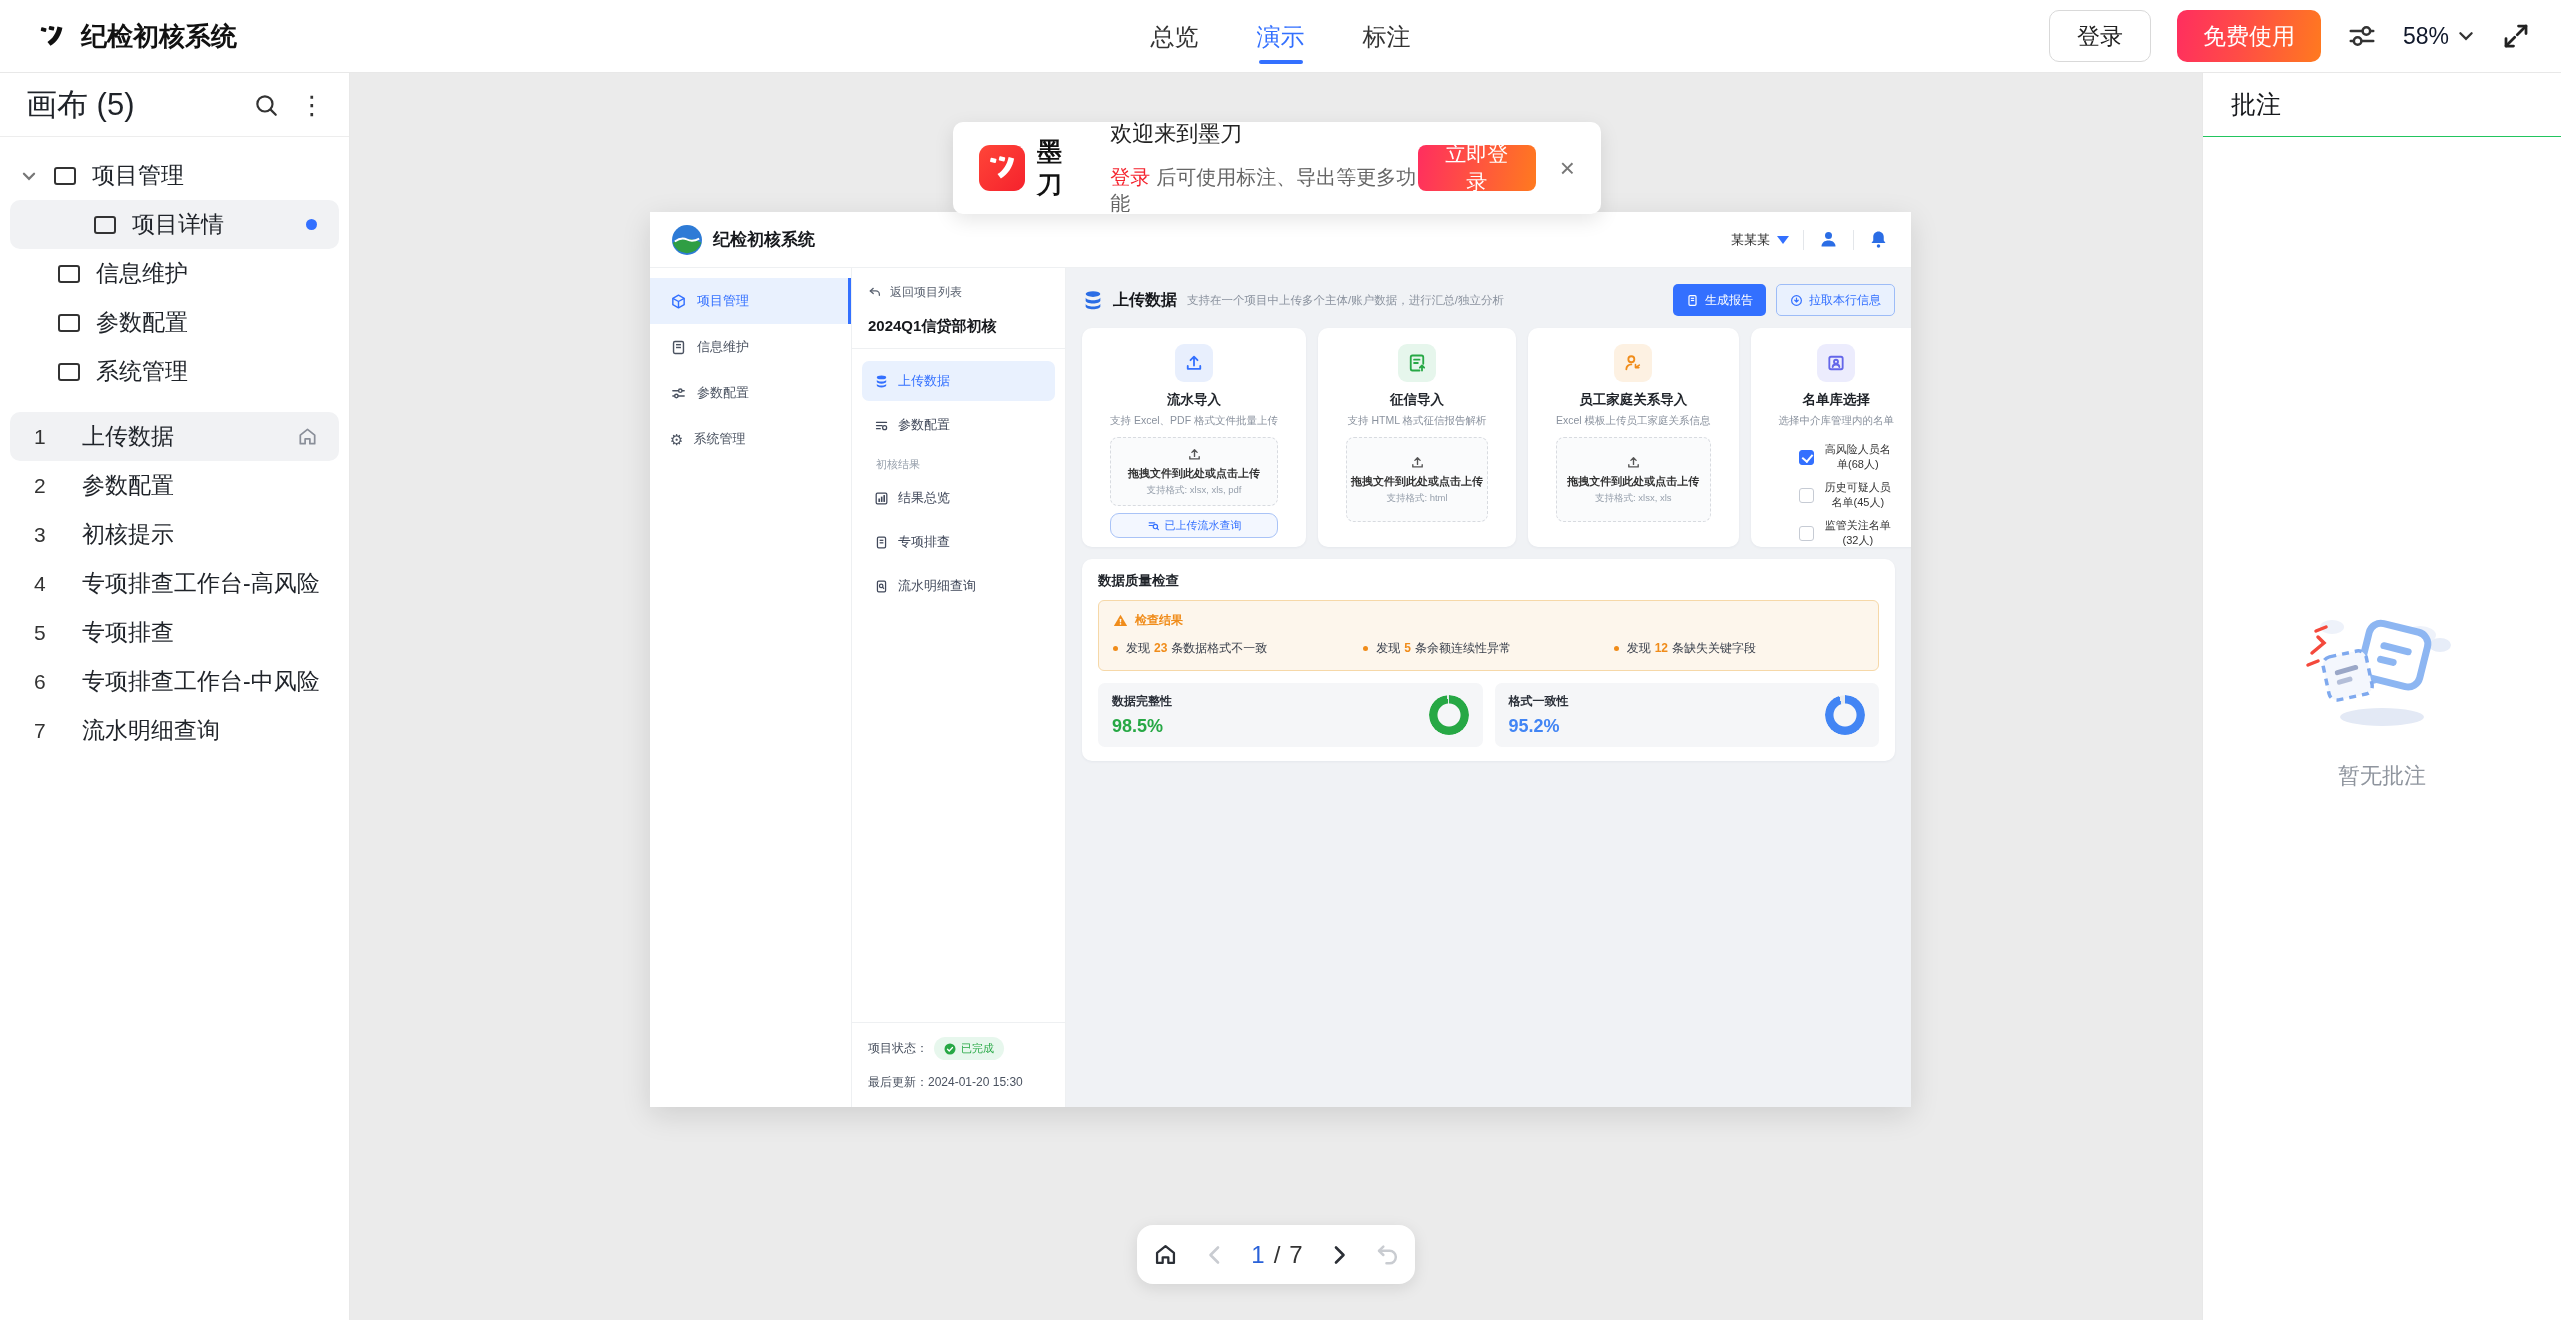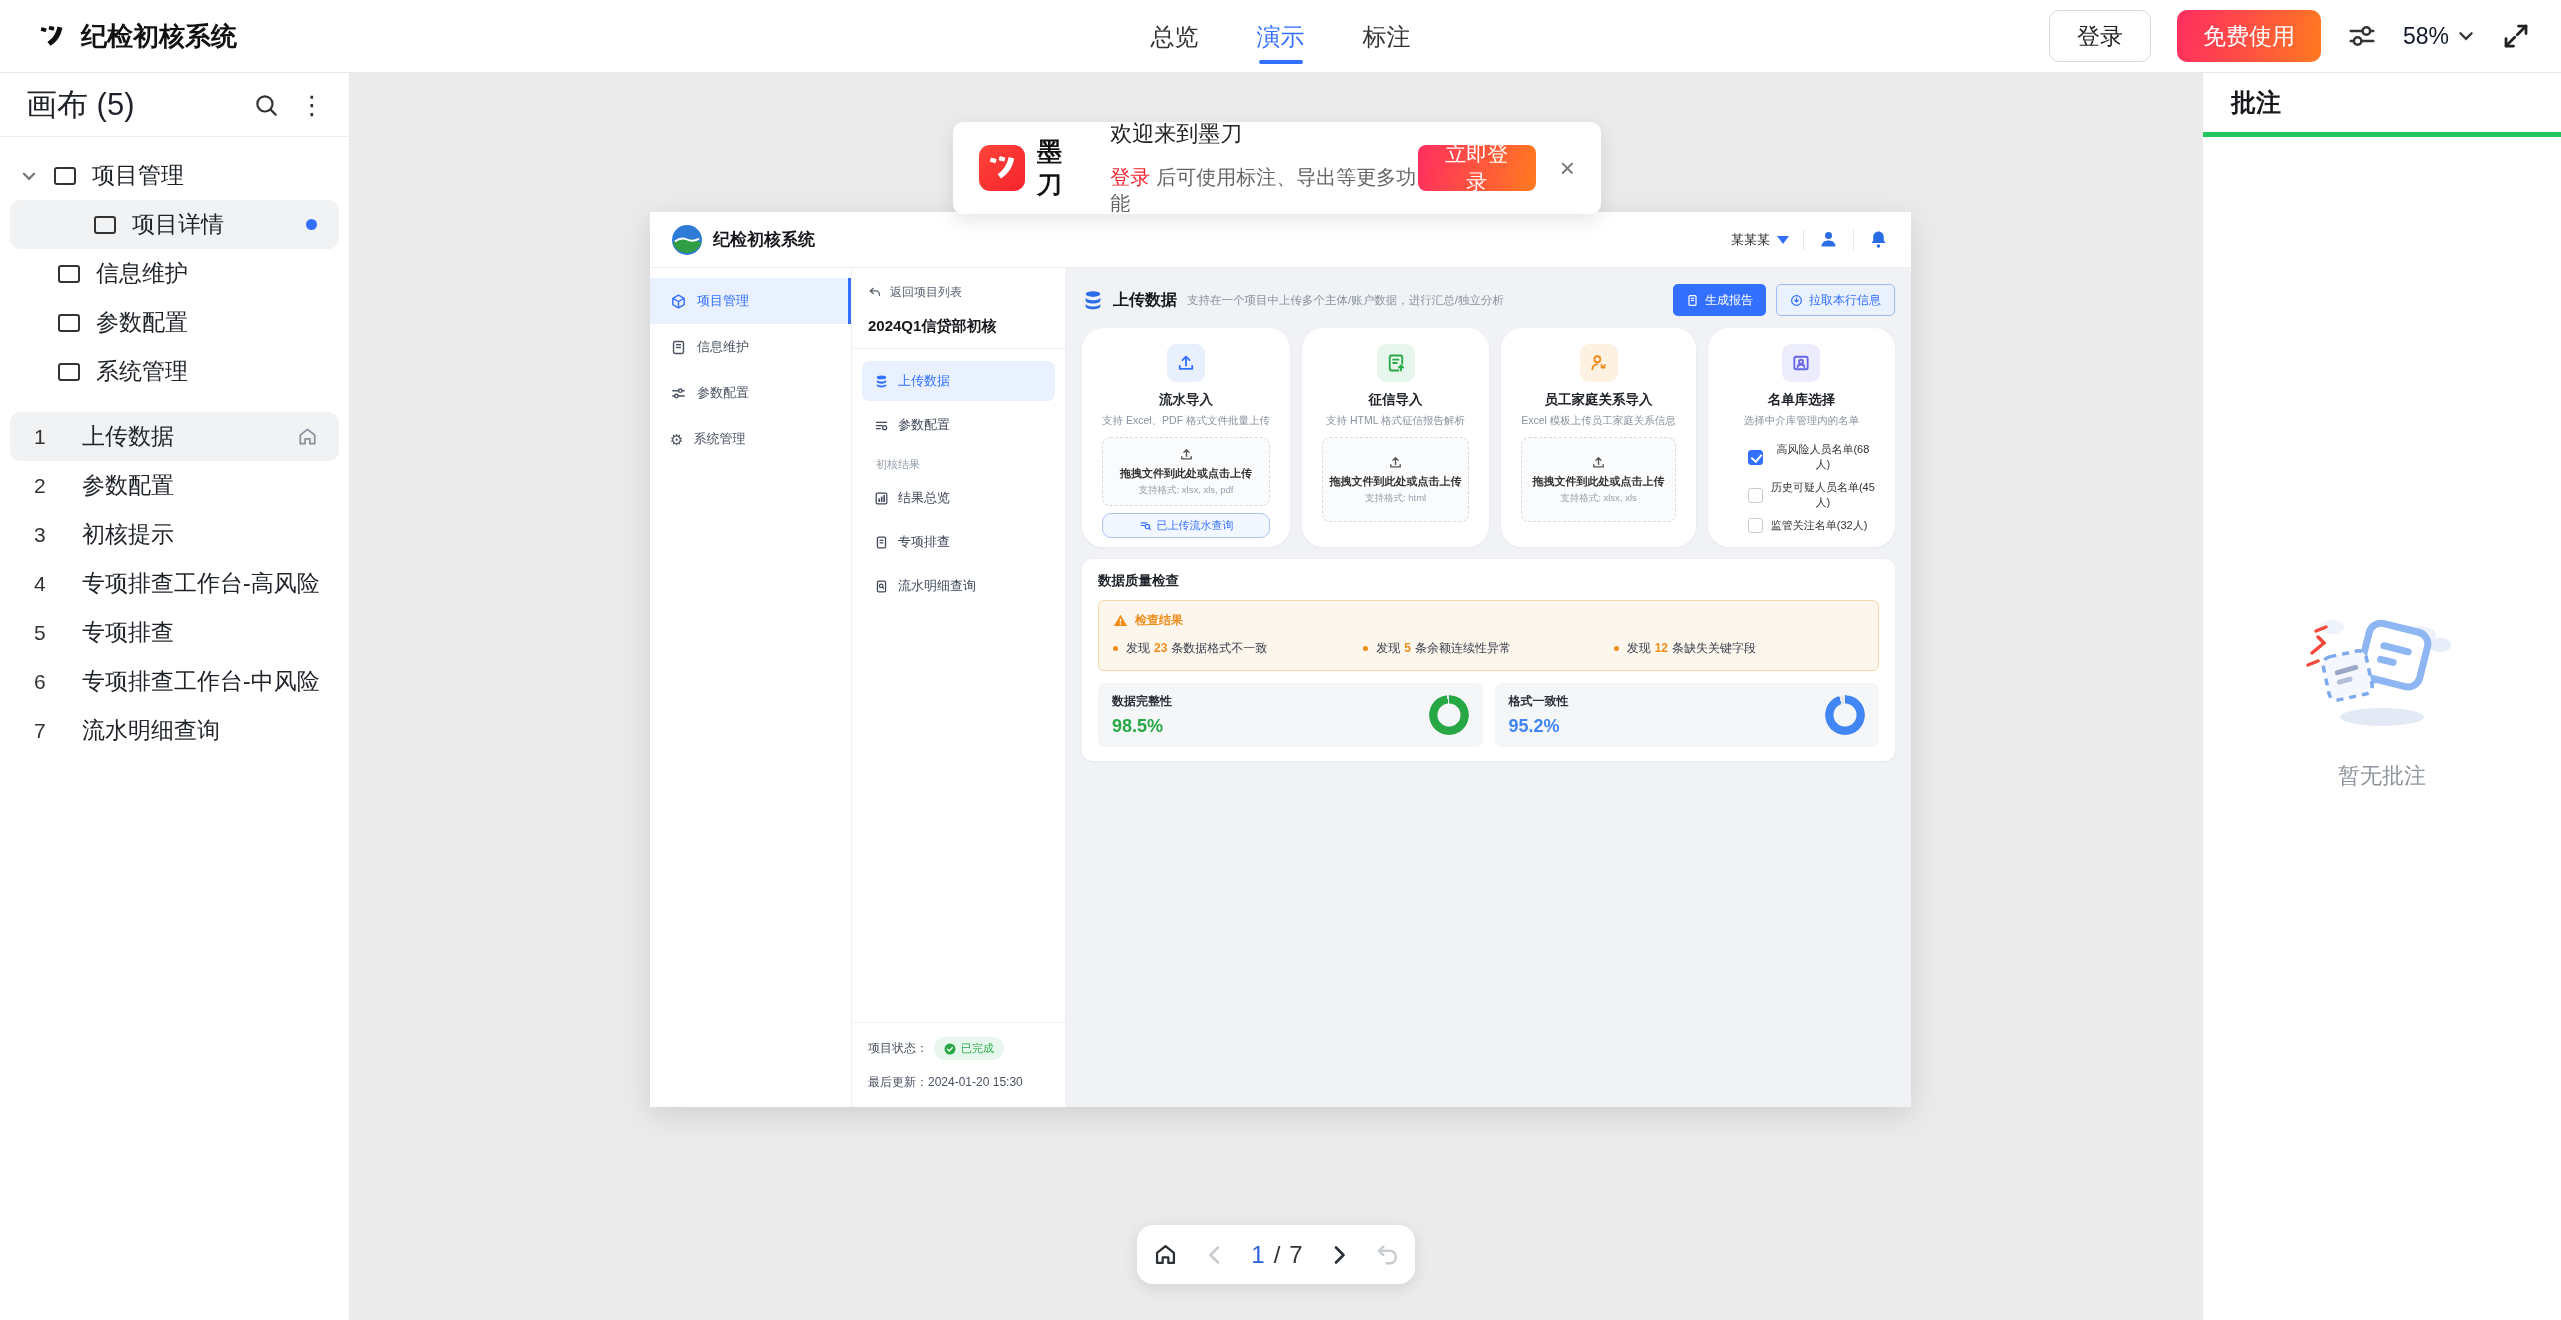--- a/index.html
+++ b/index.html
@@ -111,21 +111,21 @@
   .mkc-head{display:flex;align-items:center;margin-bottom:12px;}
   .mkc-title{font-size:16px;font-weight:bold;color:#16181c;margin-left:9px;}
   .mkc-sub{font-size:11.5px;color:#8a929e;margin-left:10px;}
   .mkc-btns{margin-left:auto;display:flex;gap:10px;}
   .btn-report{height:32px;padding:0 13px;border:none;border-radius:5px;background:#3370ff;color:#fff;
     font-size:12px;display:flex;align-items:center;gap:6px;}
   .btn-pull{height:32px;padding:0 13px;border:1px solid #9dbcf7;border-radius:5px;background:#e9f1fe;
     color:#3370ff;font-size:12px;display:flex;align-items:center;gap:6px;}
 
   .cards{display:grid;grid-template-columns:repeat(4,1fr);gap:12px;}
-  .card{background:#fff;border-radius:21px;height:219px;padding:14px 20px;text-align:center;
+  .card{background:#fff;border-radius:10px;height:219px;padding:14px 28px;text-align:center;
     box-shadow:0 1px 3px rgba(20,40,80,.05);}
   .card-ic{width:38px;height:38px;border-radius:9px;margin:2px auto 0;display:flex;align-items:center;justify-content:center;}
   .ci-blue{background:#e8effd;color:#3370ff;} .ci-green{background:#e6f6ec;color:#27a845;}
   .ci-orange{background:#fdf1e2;color:#f08c1a;} .ci-purple{background:#ececfd;color:#6466e9;}
   .card-title{font-size:13.5px;font-weight:bold;color:#1f2329;margin-top:9px;}
   .card-desc{font-size:10.5px;color:#8a929e;margin-top:5px;white-space:nowrap;}
   .dropzone{margin-top:9px;border:1.5px dashed #d8dbe0;border-radius:8px;background:#fafbfc;
     padding:9px 4px 8px;color:#555;}
   .dz-tall{padding:17px 4px 16px;}
   .dz-ic{margin:0 auto;color:#555;}
@@ -160,22 +160,22 @@
   .pager{position:absolute;left:50%;transform:translateX(-50%);bottom:36px;width:278px;height:59px;
     background:#fff;border-radius:16px;box-shadow:0 4px 16px rgba(0,0,0,.10);
     display:flex;align-items:center;justify-content:center;gap:24px;z-index:4;}
   .pg-count{font-size:24px;color:#333;display:flex;gap:9px;}
   .pg-cur{color:#2a62d9;}
   .disabled{color:#c9ccd1;}
   .enabled{color:#2b2f36;}
 
   
   .annot{width:359px;background:#fff;border-left:1px solid #e8e8e8;display:flex;flex-direction:column;}
-  .an-head{height:64px;display:flex;align-items:center;padding:0 28px;border-bottom:5px solid #22c55e;
-    font-size:25px;font-weight:bold;color:#16181c;}
+  .an-head{height:64px;display:flex;align-items:center;padding:0 28px;border-bottom:1px solid #22c55e;
+    font-size:25px;font-weight:normal;color:#16181c;}
   .an-empty{margin-top:468px;display:flex;flex-direction:column;align-items:center;}
   .an-empty-text{margin-top:26px;font-size:22px;color:#8f959e;}
 </style>
 </head>
 <body>
 
 <div class="topbar">
   <div class="tb-left">
     <span>
       <svg width="27" height="27" viewBox="0 0 24 24" fill="#111">

